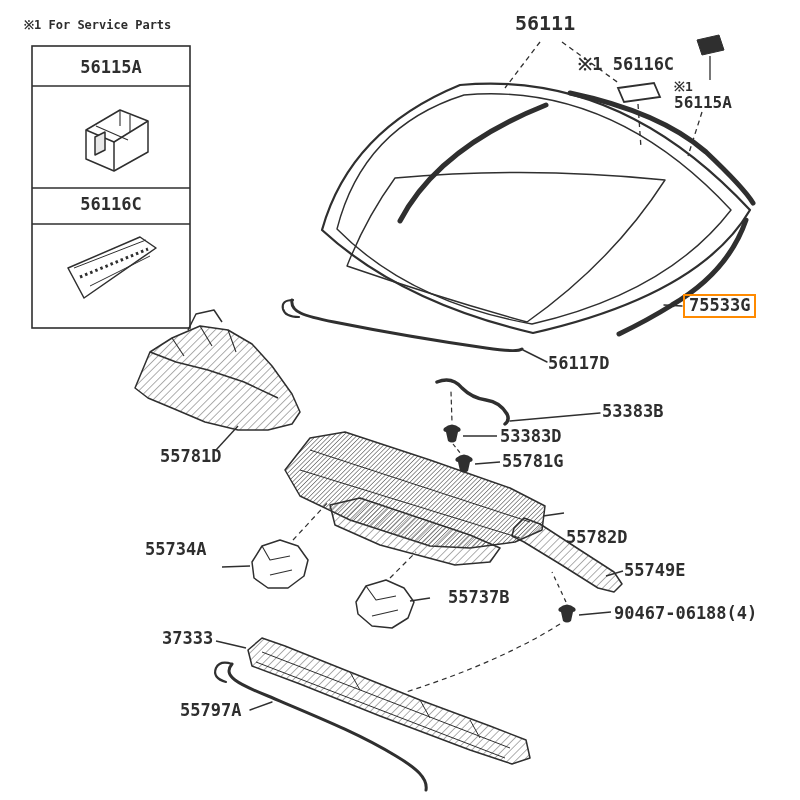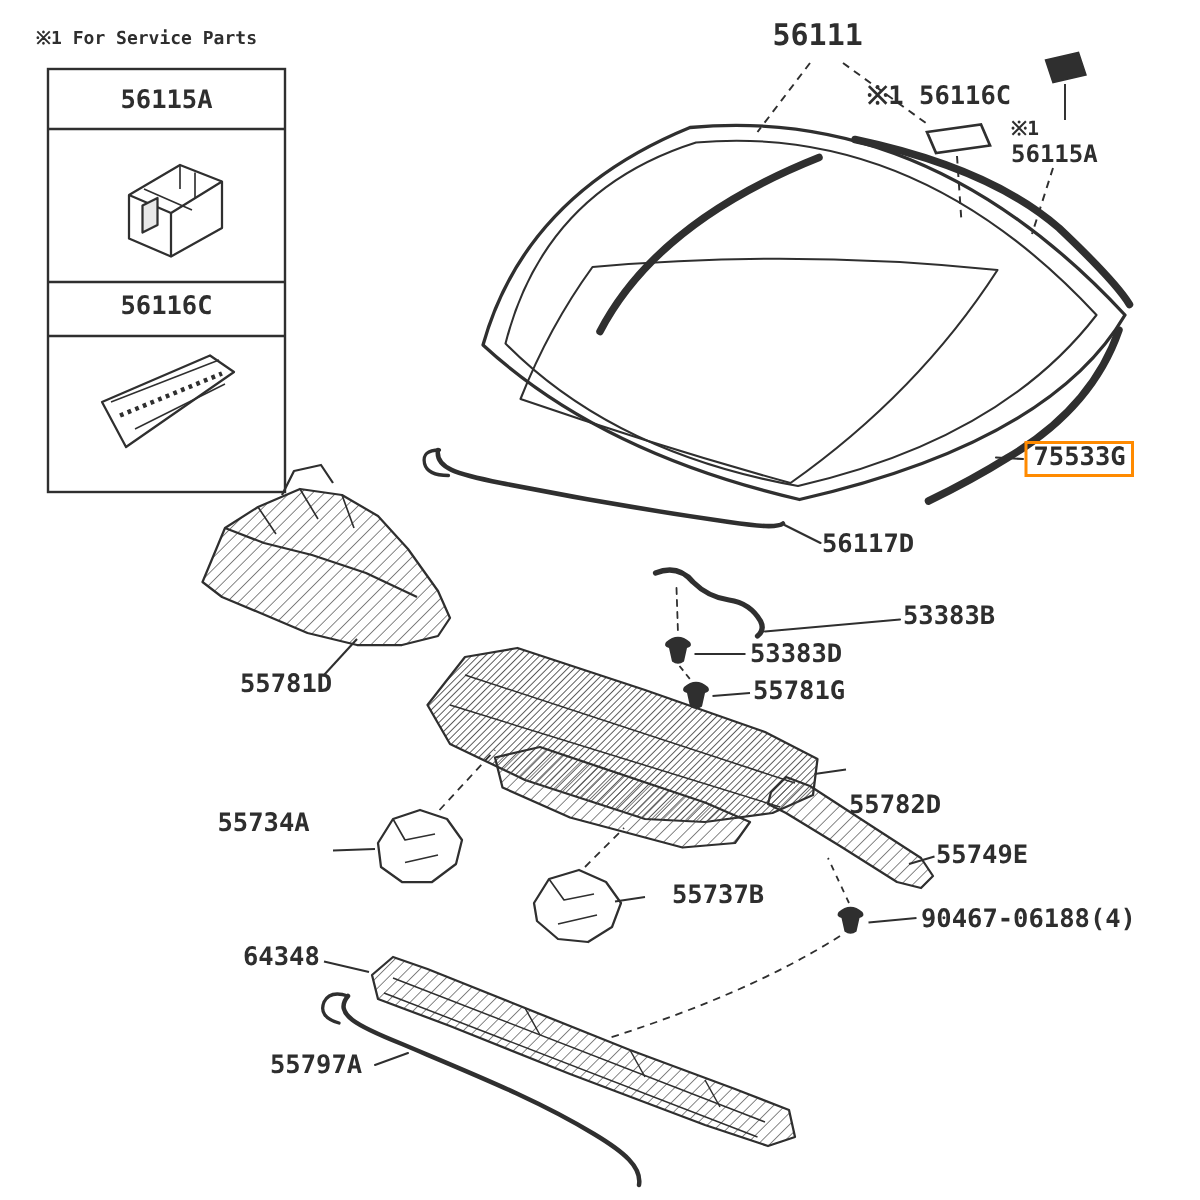--- a/index.html
+++ b/index.html
@@ -193,14 +193,14 @@
 <div class="part-label" style="left:548px;top:354px;">56117D</div>
 <div class="part-label" style="left:602px;top:402px;">53383B</div>
 <div class="part-label" style="left:500px;top:427px;">53383D</div>
 <div class="part-label" style="left:502px;top:452px;">55781G</div>
 <div class="part-label" style="left:160px;top:447px;">55781D</div>
 <div class="part-label" style="left:566px;top:504px;margin-top:24px;">55782D</div>
 <div class="part-label" style="left:145px;top:540px;">55734A</div>
 <div class="part-label" style="left:448px;top:588px;">55737B</div>
 <div class="part-label" style="left:624px;top:561px;">55749E</div>
 <div class="part-label" style="left:614px;top:604px;">90467-06188(4)</div>
-<div class="part-label" style="left:162px;top:629px;">64348</div>
+<div class="part-label" style="left:162px;top:629px;">37333</div>
 <div class="part-label" style="left:180px;top:701px;">55797A</div>
 
 </body></html>

